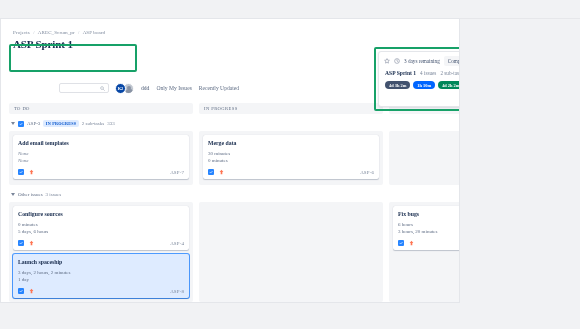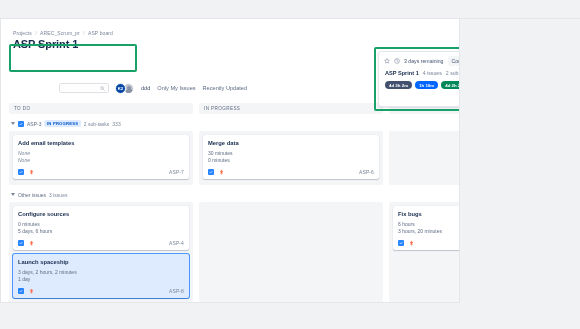--- a/index.html
+++ b/index.html
@@ -10,20 +10,21 @@
     font-size:6px;
     color:#172b4d;
     -webkit-font-smoothing:antialiased;
   }
   .page-frame{
     position:absolute;left:0;top:18px;width:460px;height:285px;
     background:#ffffff;
     border:1px solid #e4e6ea;
     box-sizing:border-box;
     overflow:hidden;
+    font-family:Liberation Serif, serif;
   }
   .top-band{position:absolute;left:0;top:0;width:580px;height:18px;background:#f1f2f4;border-bottom:1px solid #e6e7ea;}
   .bottom-band{position:absolute;left:0;top:303px;width:580px;height:26px;background:#f1f2f4;}
 
   
   .header{position:absolute;left:12px;top:10px;width:130px;}
   .hl-box{
     position:absolute;left:8px;top:25px;width:128px;height:28px;
     border:2px solid #17a168;border-radius:2px;box-sizing:border-box;pointer-events:none;
   }

